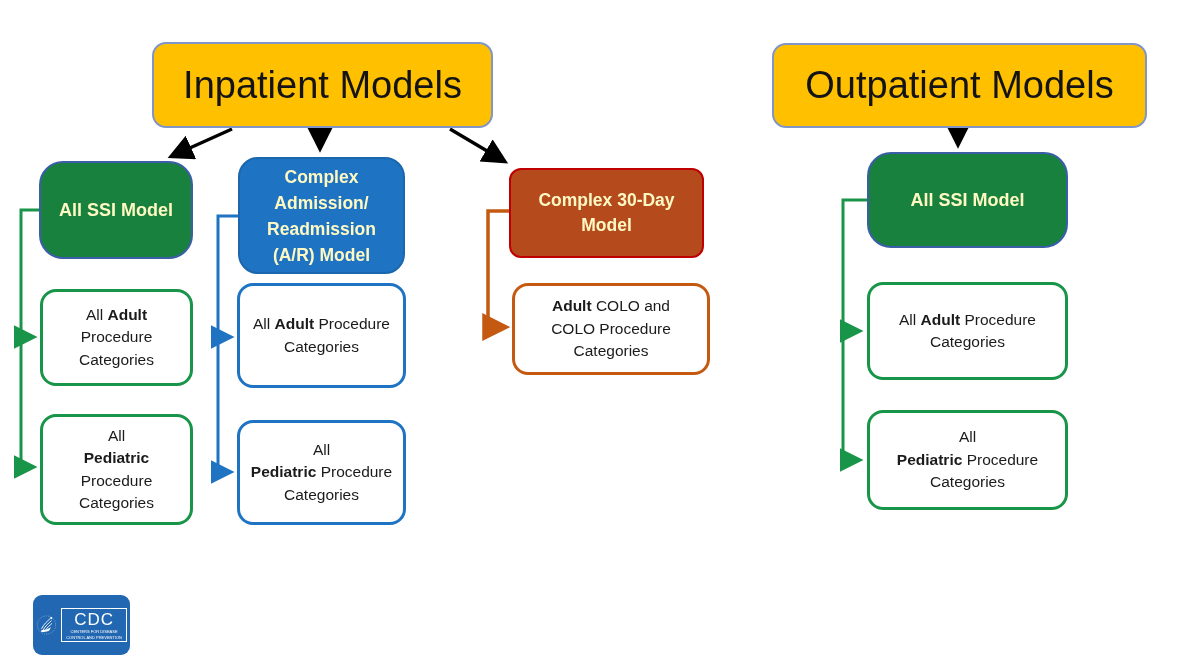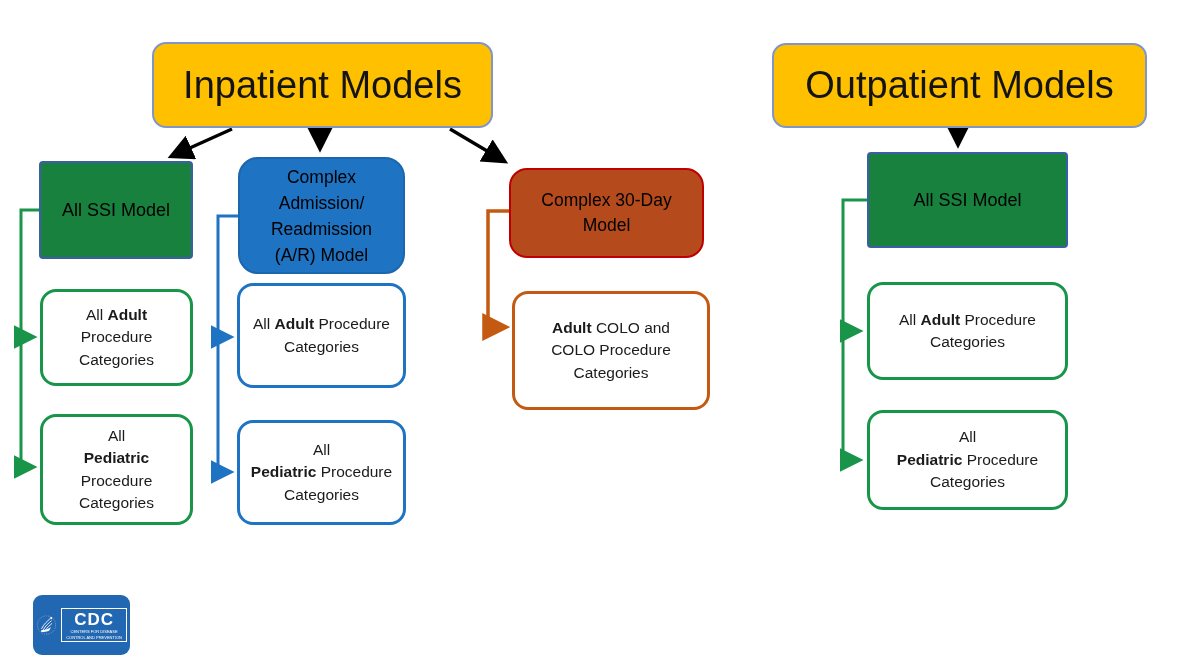--- a/index.html
+++ b/index.html
@@ -2,55 +2,55 @@
 <html><head>
 <meta charset="utf-8">
 <style>
   html,body{margin:0;padding:0;background:#ffffff;}
   .stage{position:relative;width:1185px;height:667px;background:#ffffff;
          font-family:"Liberation Sans",sans-serif;overflow:hidden;}
   .abs{position:absolute;display:flex;align-items:center;justify-content:center;
        text-align:center;box-sizing:border-box;}
   .title-box{background:#FFC000;border:2px solid #8096C8;border-radius:14px;
              font-size:38px;color:#141414;}
-  .model{color:#000000;font-weight:400;white-space:pre-line;}
-  .model-green{background:#17813D;border:2.5px solid #3C5EA8;border-radius:4px;
+  .model{color:#fef9c3;font-weight:700;white-space:pre-line;}
+  .model-green{background:#17813D;border:2.5px solid #3C5EA8;border-radius:24px;
                font-size:18px;}
   .model-blue{background:#1E73C2;border:2px solid #1B67AE;border-radius:20px;
               font-size:17.5px;line-height:26px;}
-  .model-orange{background:#B54A1D;border:2.5px solid #C00000;border-radius:18px;
+  .model-orange{background:#B54A1D;border:2.5px solid #C00000;border-radius:12px;
                 font-size:17.5px;line-height:25px;}
   .card{background:#ffffff;border-radius:16px;font-size:15.5px;line-height:22.5px;
         color:#1b1b1b;}
   .card-green{border:3px solid #189548;align-items:center;}
   .card-blue{border:3px solid #1E73C2;}
   .card-orange{border:3px solid #C45A11;}
   svg.connectors{position:absolute;left:0;top:0;width:1185px;height:667px;
                  pointer-events:none;}
   
   .t-inpatient{left:152px;top:42px;width:341px;height:86px;}
   .t-outpatient{left:772px;top:43px;width:375px;height:85px;}
   .m-green-l{left:39px;top:161px;width:154px;height:98px;}
   .m-blue{left:238px;top:157px;width:167px;height:117px;}
   .m-orange{left:509px;top:168px;width:195px;height:90px;}
   .m-green-r{left:867px;top:152px;width:201px;height:96px;}
   .c-l-adult{left:40px;top:289px;width:153px;height:97px;}
   .c-l-ped{left:40px;top:414px;width:153px;height:111px;}
   .c-m-adult{left:237px;top:283px;width:169px;height:105px;}
   .c-m-ped{left:237px;top:420px;width:169px;height:105px;}
-  .c-o-card{left:512px;top:291px;width:198px;height:119px;}
+  .c-o-card{left:512px;top:283px;width:198px;height:92px;}
   .c-r-adult{left:867px;top:282px;width:201px;height:98px;}
   .c-r-ped{left:867px;top:410px;width:201px;height:100px;}
   
   .cdc{left:33px;top:595px;width:97px;height:60px;background:#2267B1;
        border-radius:9px;display:flex;align-items:center;justify-content:center;
        gap:3px;padding:3px;}
   .cdc-frame{border:1.5px solid #ffffff;color:#ffffff;padding:2px 4px 1px 4px;
              text-align:center;}
-  .cdc-acronym{font-size:17px;font-weight:700;line-height:17px;letter-spacing:1px;}
+  .cdc-acronym{font-size:17px;font-weight:400;line-height:17px;letter-spacing:1px;}
   .cdc-tiny{font-size:4px;line-height:5px;color:#ffffff;white-space:nowrap;
             margin-top:1px;}
 </style>
 </head>
 <body>
 
 <div class="stage">
 
   <svg class="connectors" viewBox="0 0 1185 667" xmlns="http://www.w3.org/2000/svg">
     <defs>

